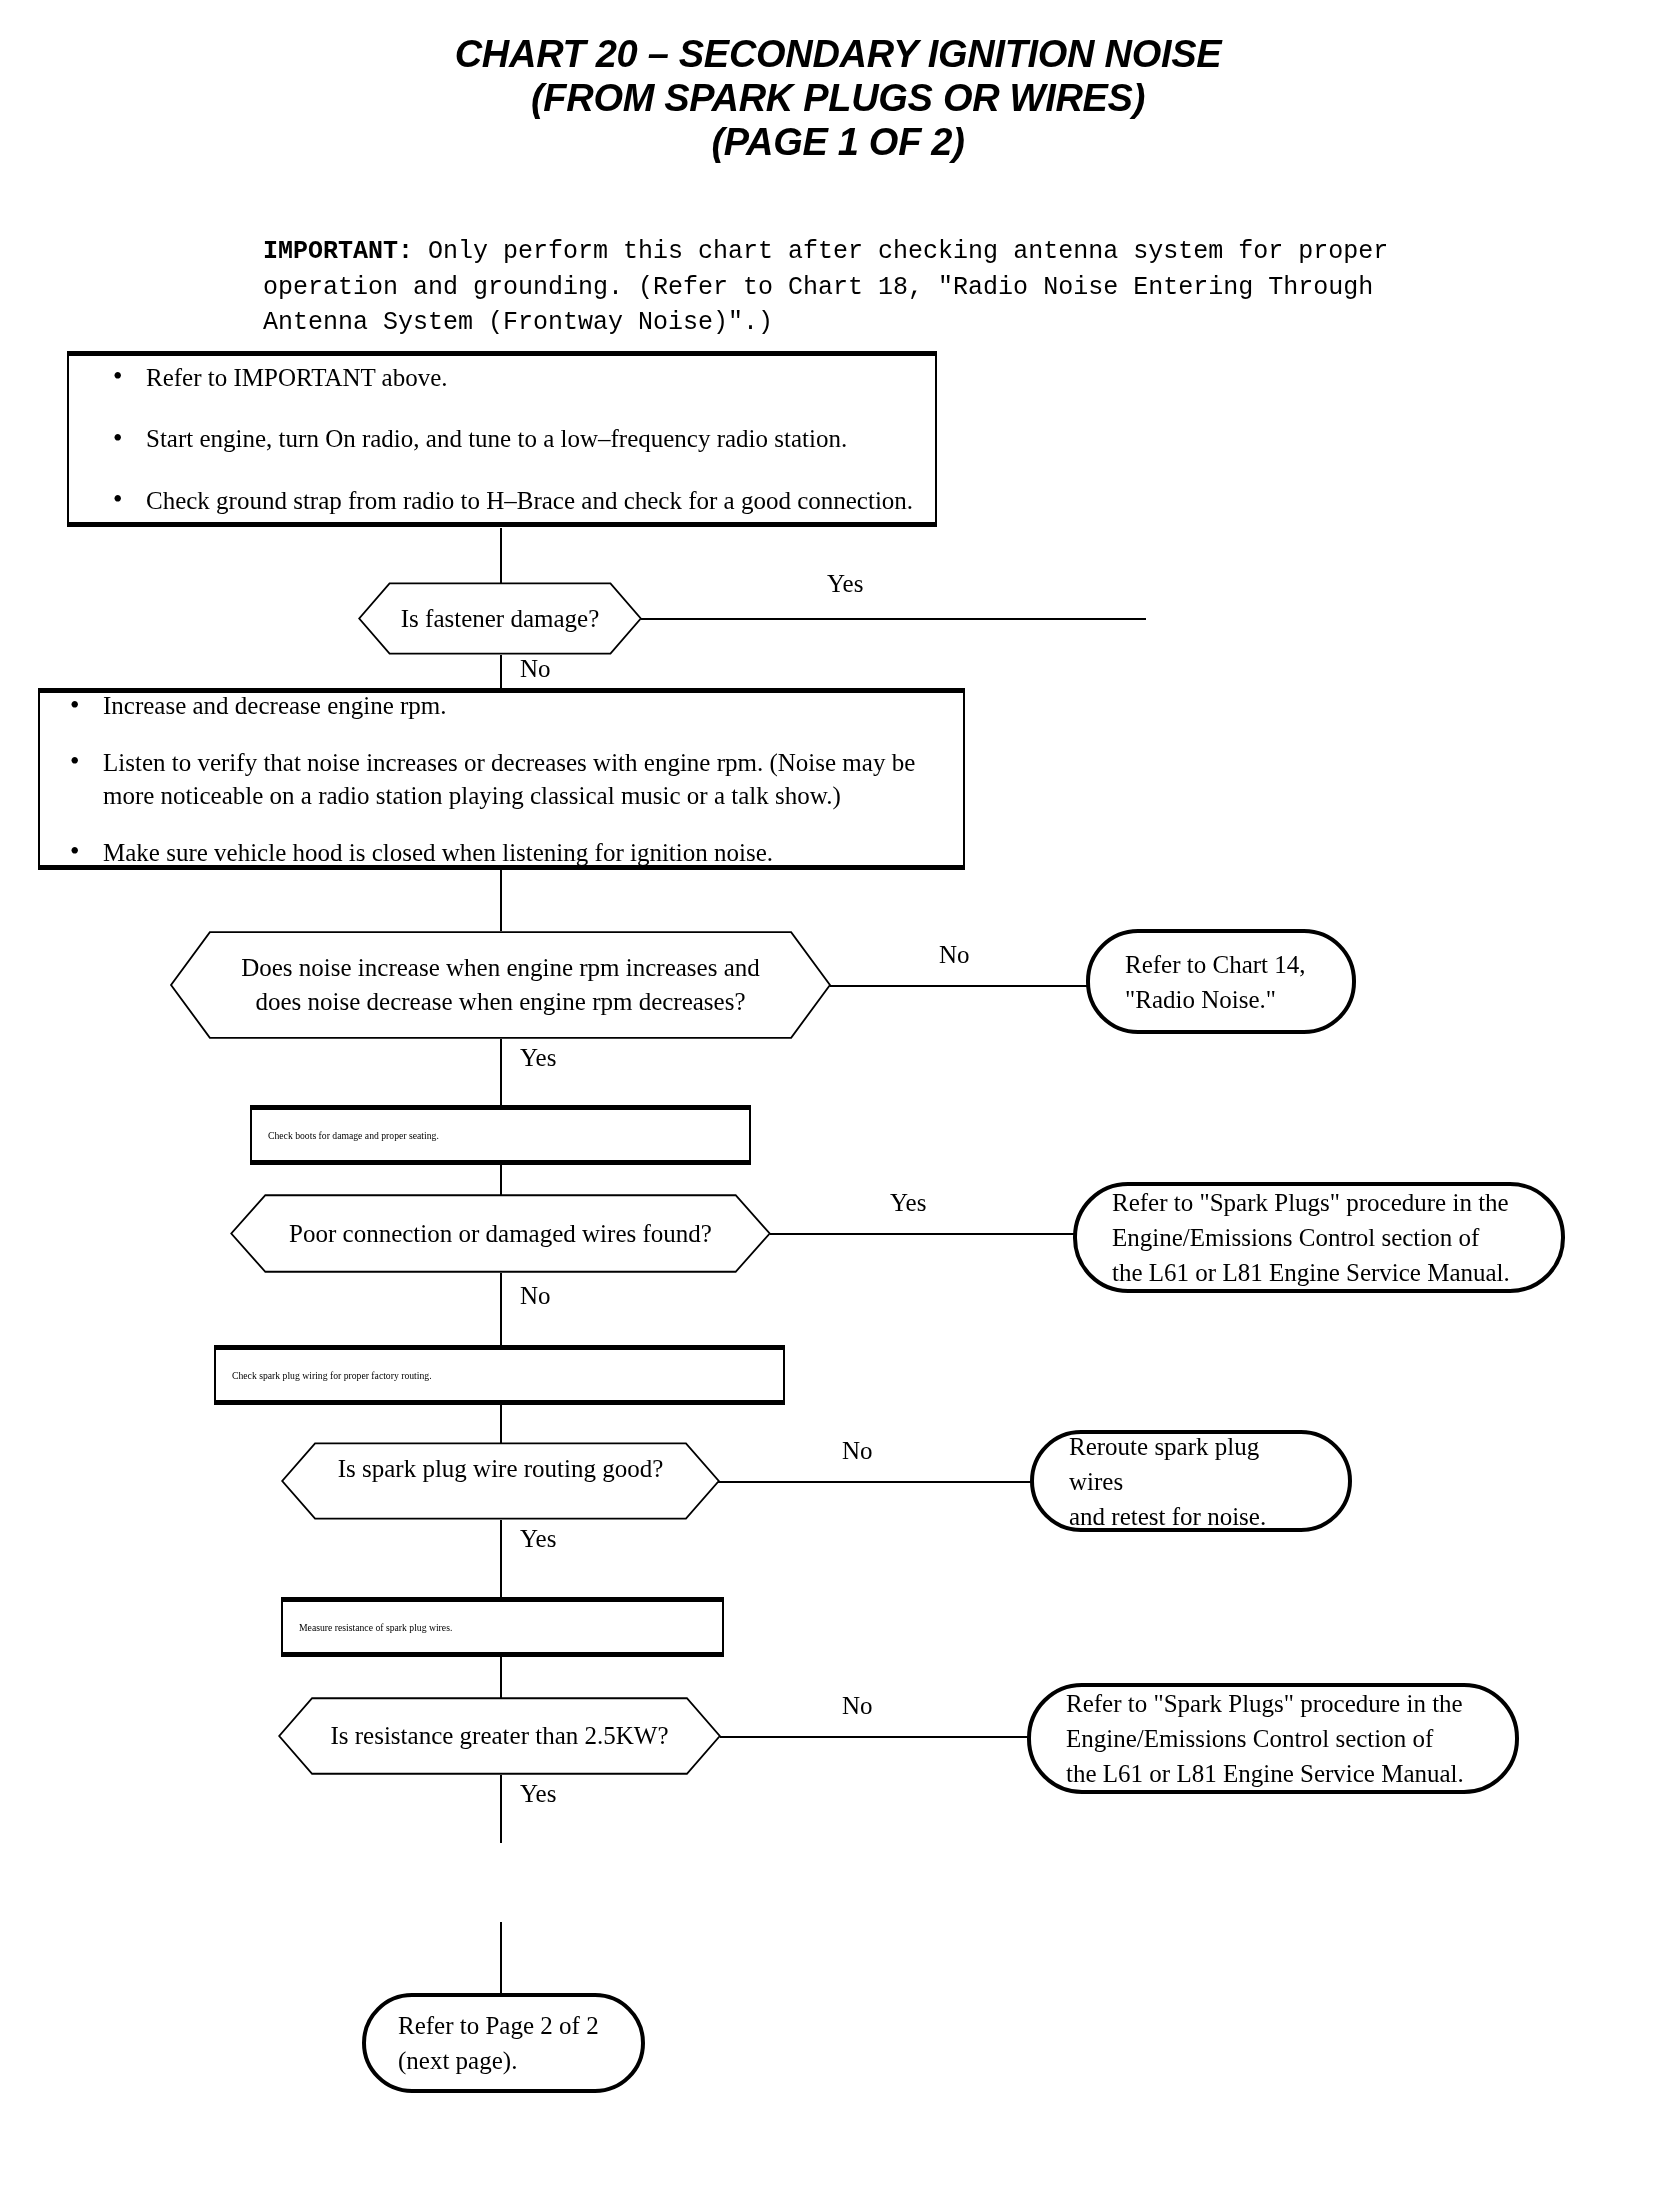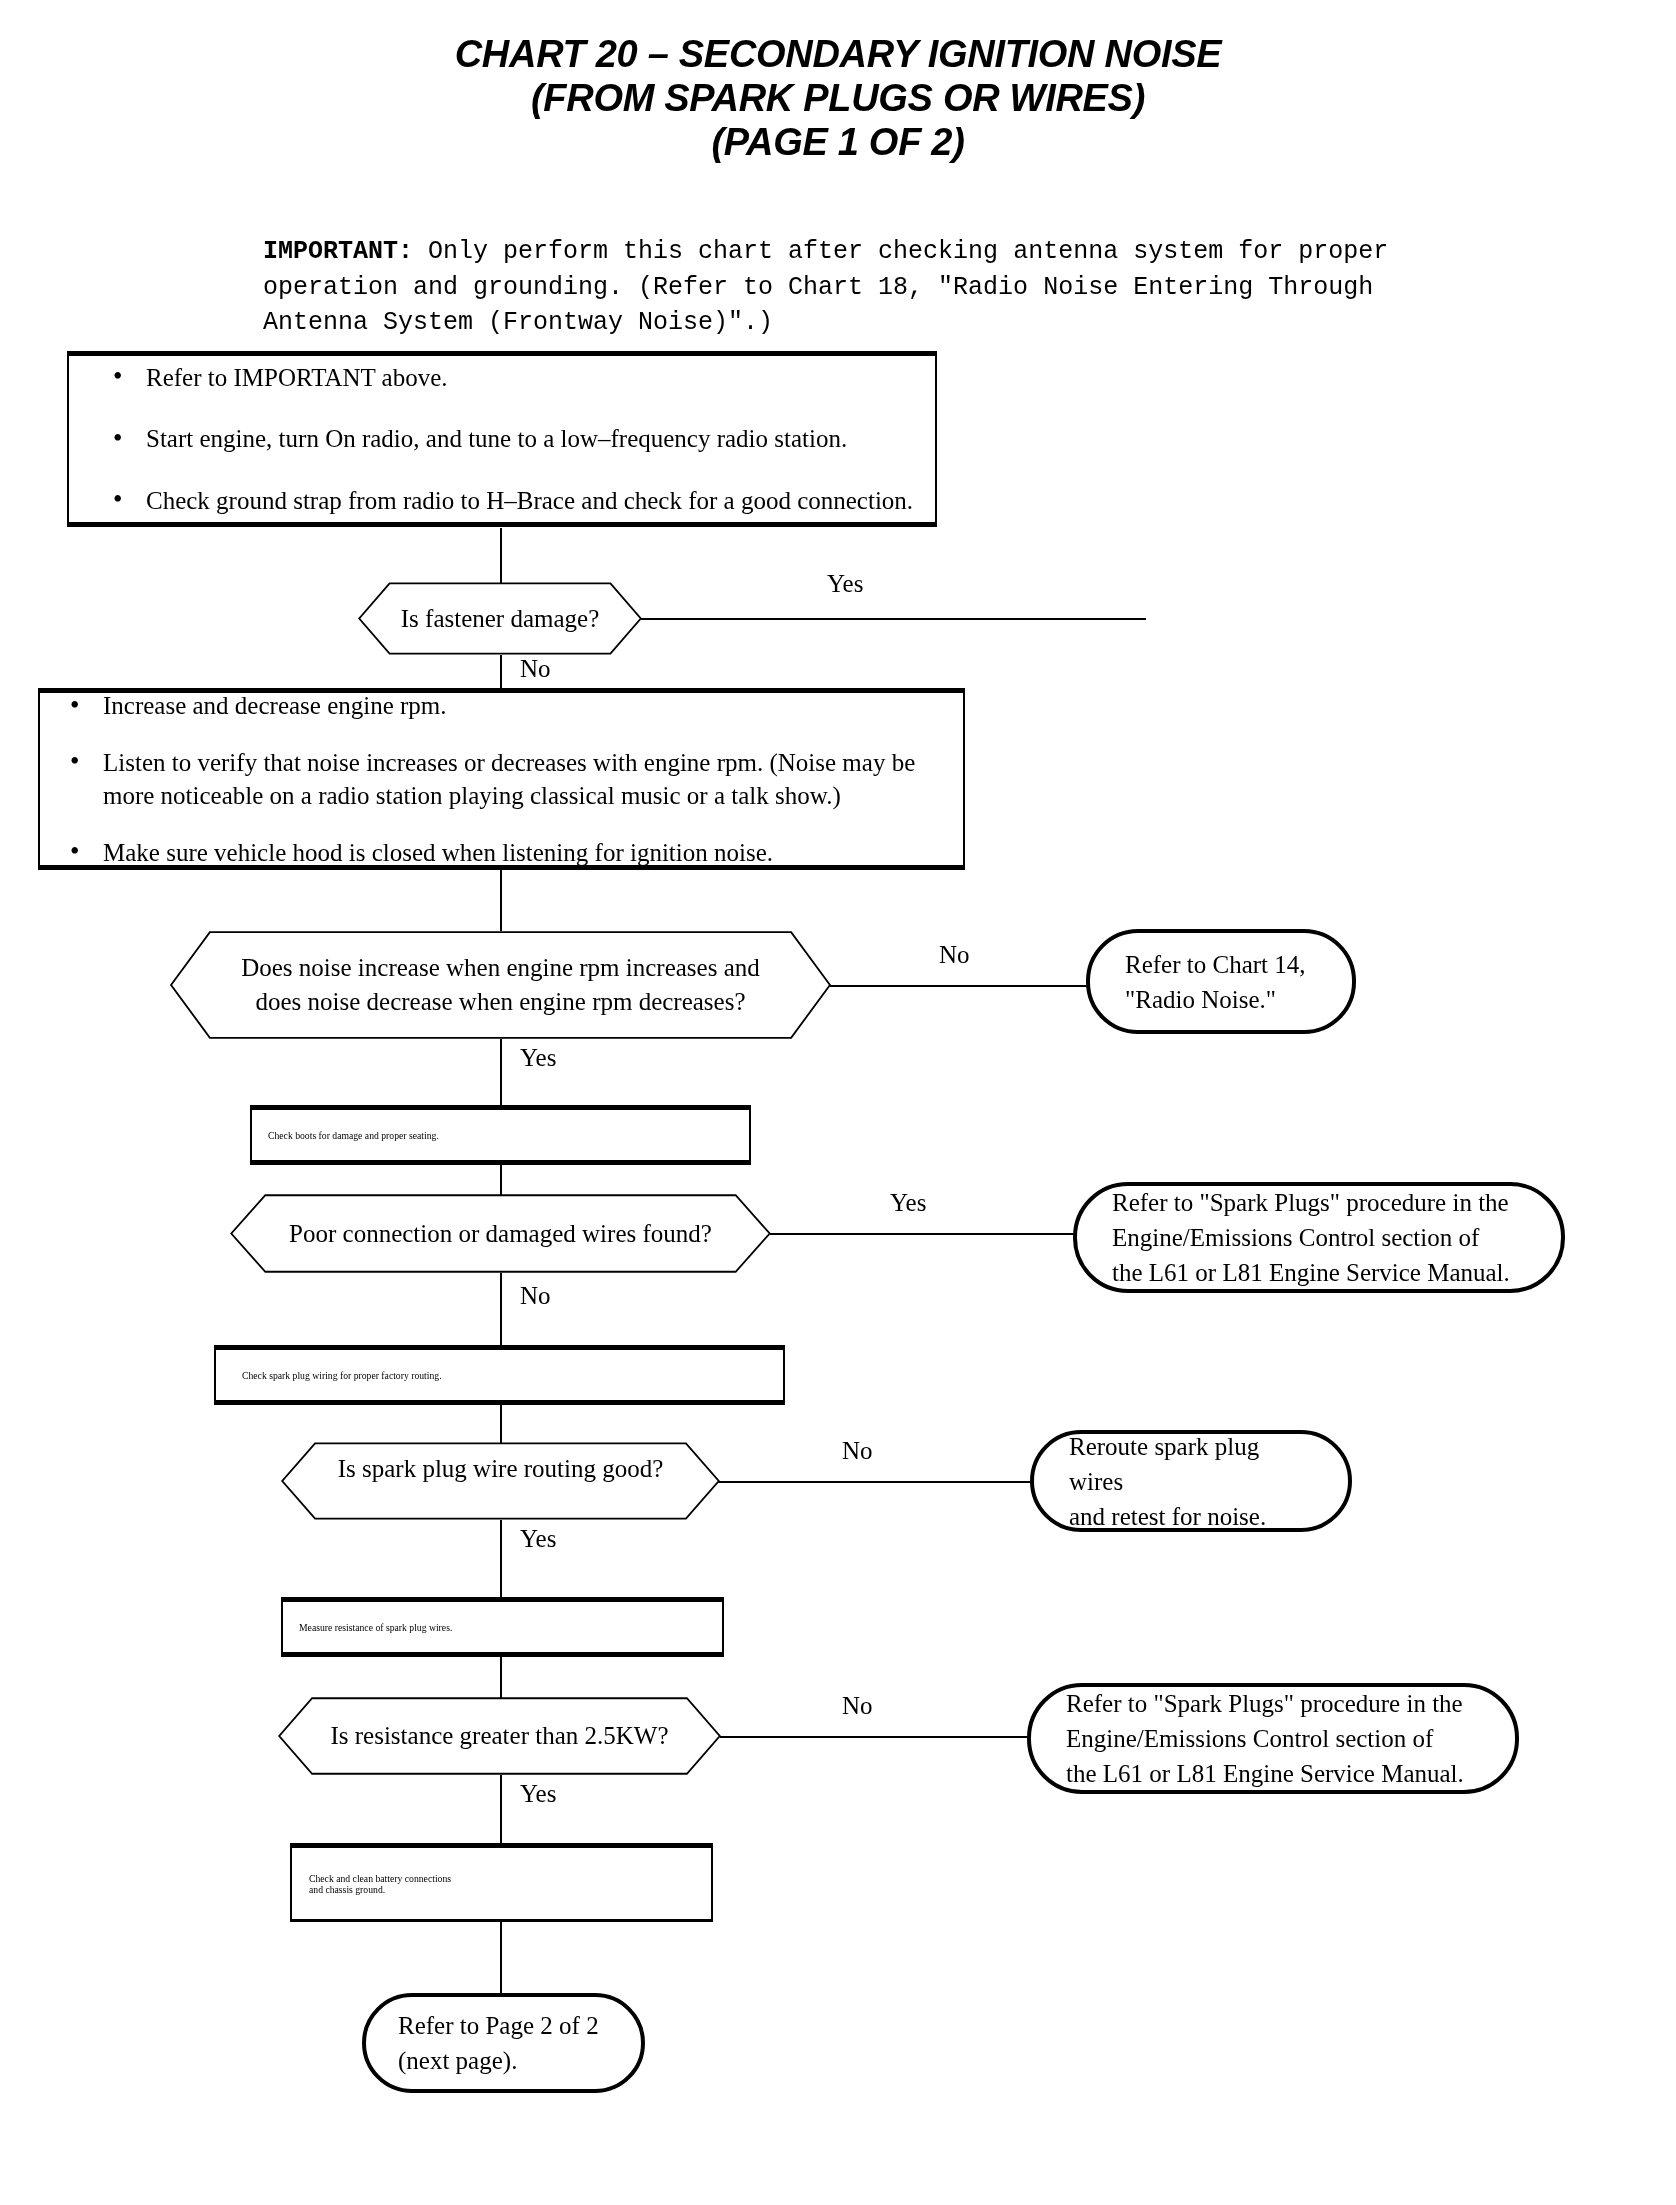--- a/index.html
+++ b/index.html
@@ -256,21 +256,21 @@
       <span>Refer to "Spark Plugs" procedure in the
 Engine/Emissions Control section of
 the L61 or L81 Engine Service Manual.</span>
     </div>
   </div>
 
   <div class="conn v" style="left:500px; top:1273px; height:72px;"></div>
   <div class="edge-label" style="left:520px; top:1283px;">No</div>
 
   <div class="proc-box" style="left:214px; top:1345px; width:571px; height:60px;">
-    <div class="inner" style="padding:0 26px; box-sizing:border-box;">
+    <div class="inner" style="padding:0 16px; box-sizing:border-box;">
       <span>Check spark plug wiring for proper factory routing.</span>
     </div>
   </div>
 
   <div class="conn v" style="left:500px; top:1404px; height:76px;"></div>
 
   <div class="decision" style="left:281px; top:1442px; width:439px; height:54px;">
     <svg width="439" height="78" viewBox="0 0 722 128">
       <polygon points="56,2 666,2 720,64 666,126 56,126 2,64" fill="#ffffff" stroke="#000000" stroke-width="3"></polygon>
     </svg>
@@ -312,26 +312,20 @@
     <div class="tinner">
       <span>Refer to "Spark Plugs" procedure in the
 Engine/Emissions Control section of
 the L61 or L81 Engine Service Manual.</span>
     </div>
   </div>
 
   <div class="conn v" style="left:500px; top:1775px; height:68px;"></div>
   <div class="edge-label" style="left:520px; top:1781px;">Yes</div>
 
-  <div class="proc-box" style="left:290px; top:1843px; width:423px; height:79px; border-top-width:5.5px; border-bottom-width:3.6px;">
-    <div class="inner" style="padding:0 17px; box-sizing:border-box;">
-      <span style="white-space:pre-line;">Check and clean battery connections
-and chassis ground.</span>
-    </div>
-  </div>
 
   <div class="conn v" style="left:500px; top:1922px; height:71px;"></div>
 
   <div class="term-box" style="left:362px; top:1993px; width:283px; height:100px; border-radius:50px;">
     <div class="tinner" style="padding:0 32px;">
       <span>Refer to Page 2 of 2
 (next page).</span>
     </div>
   </div>
 

